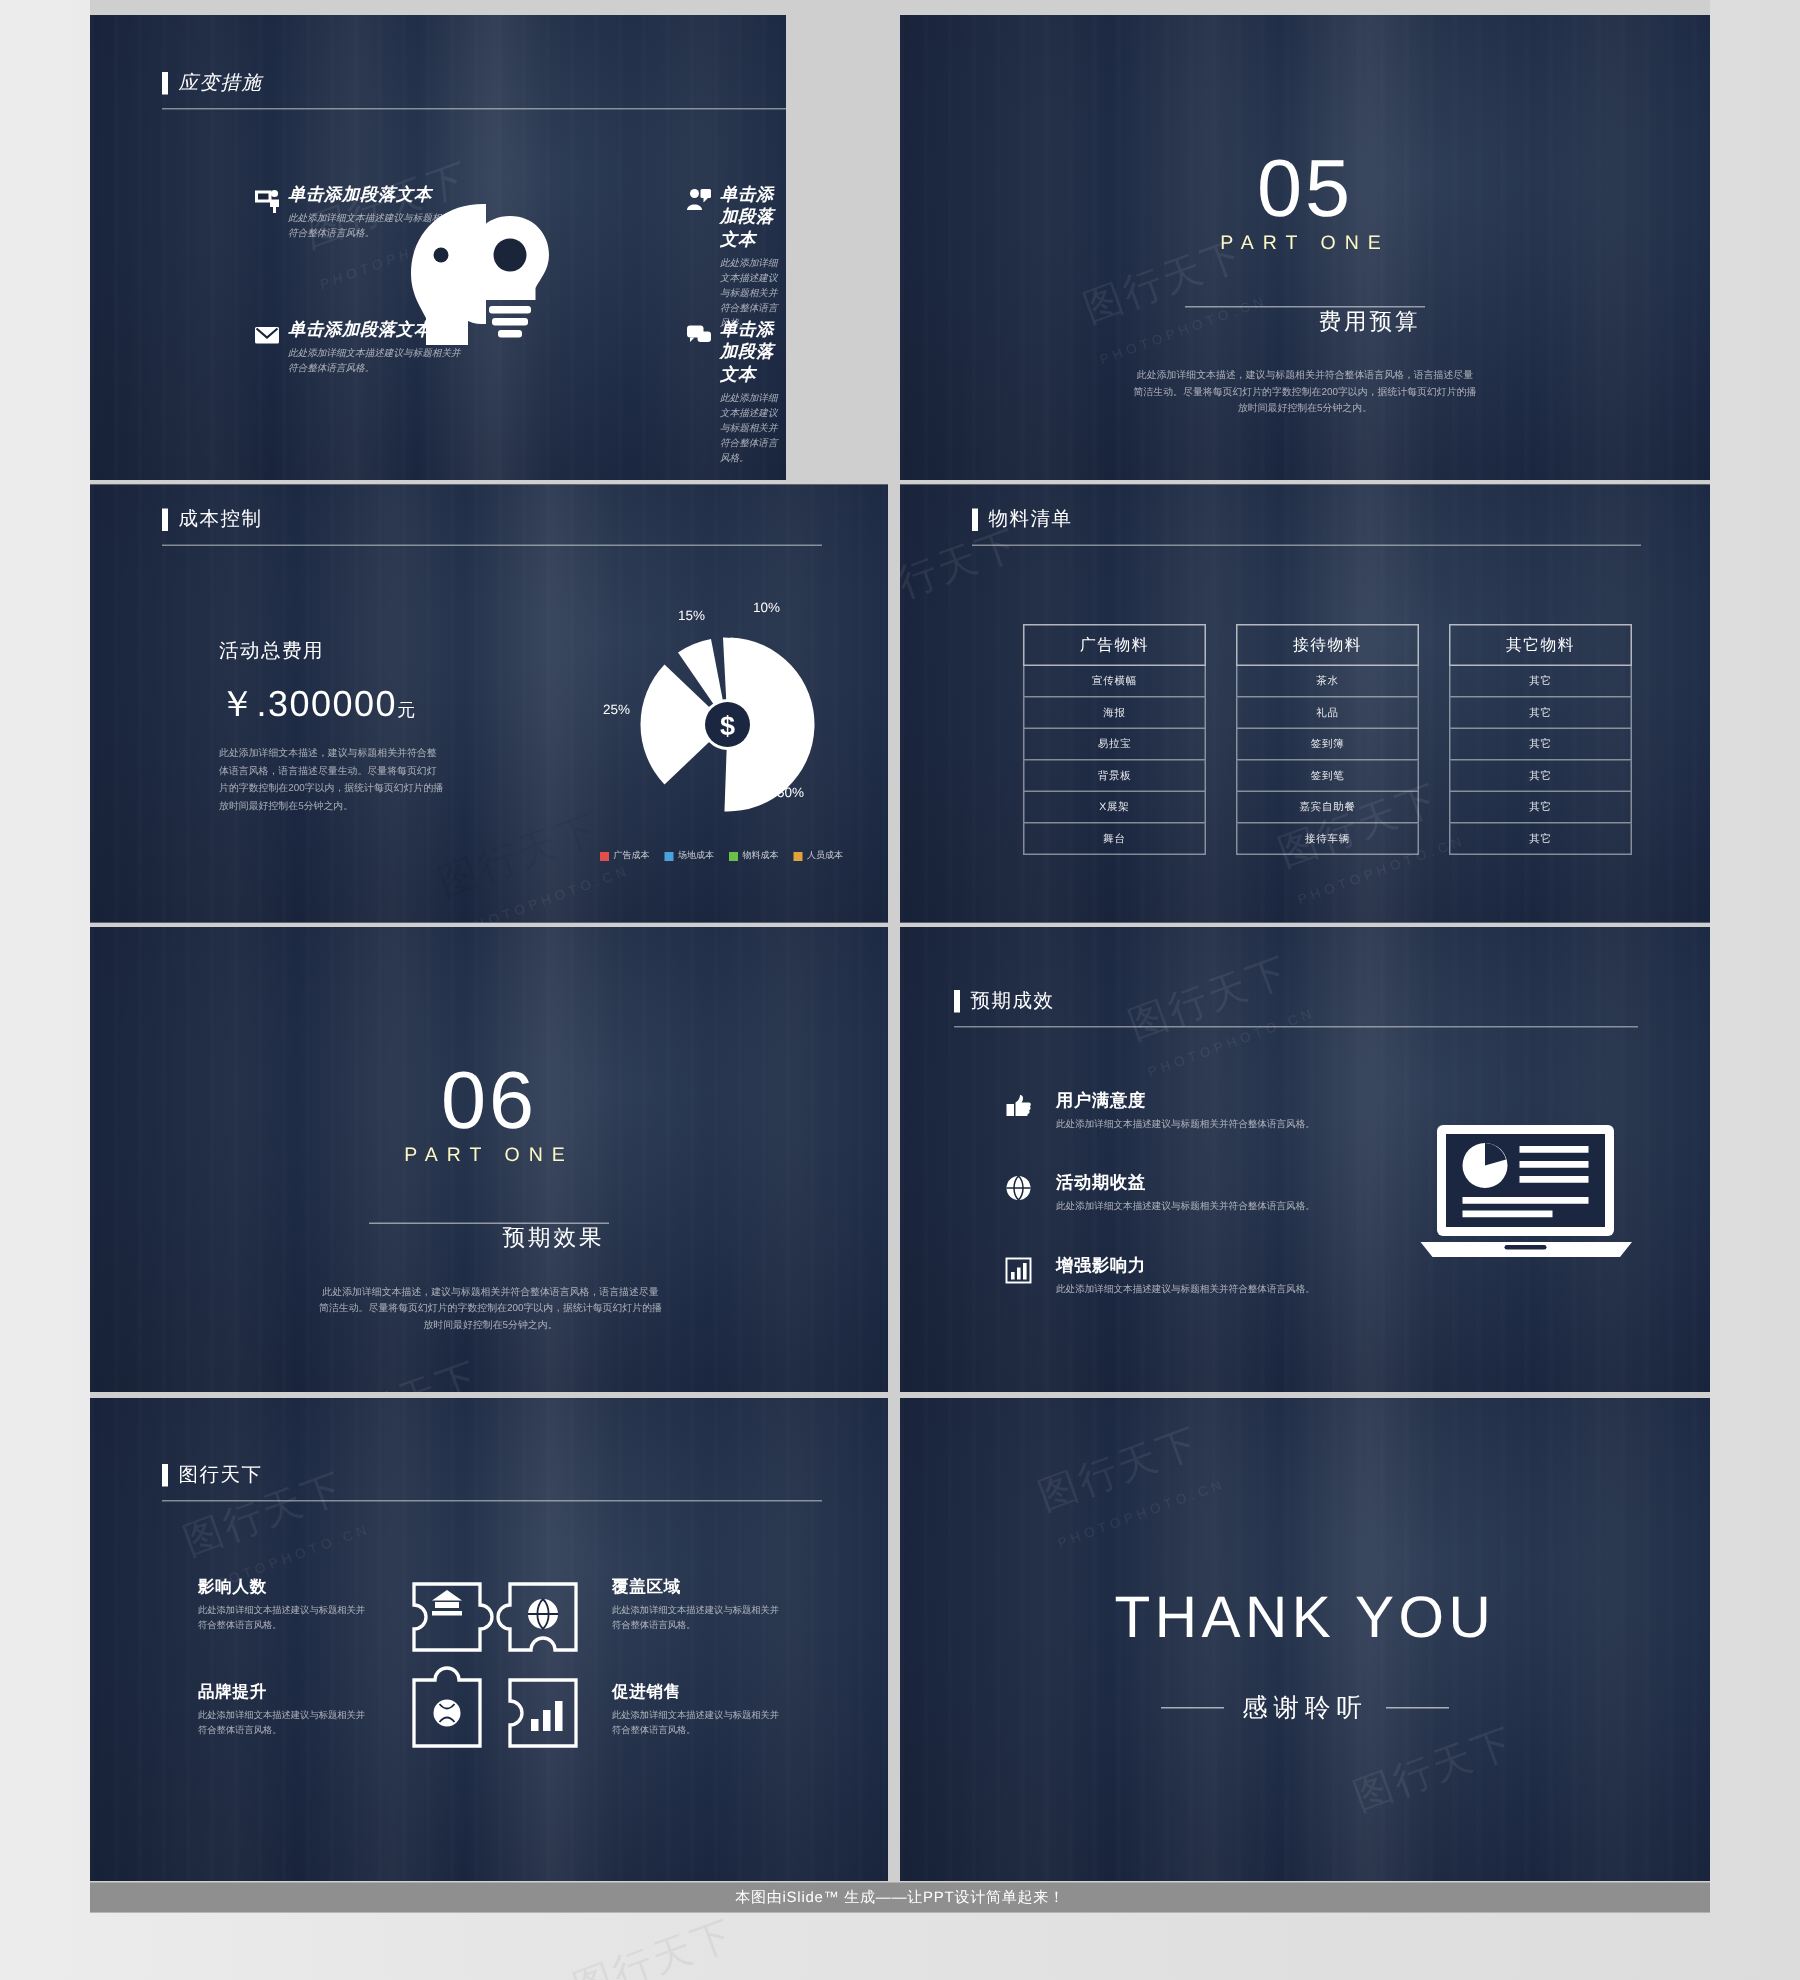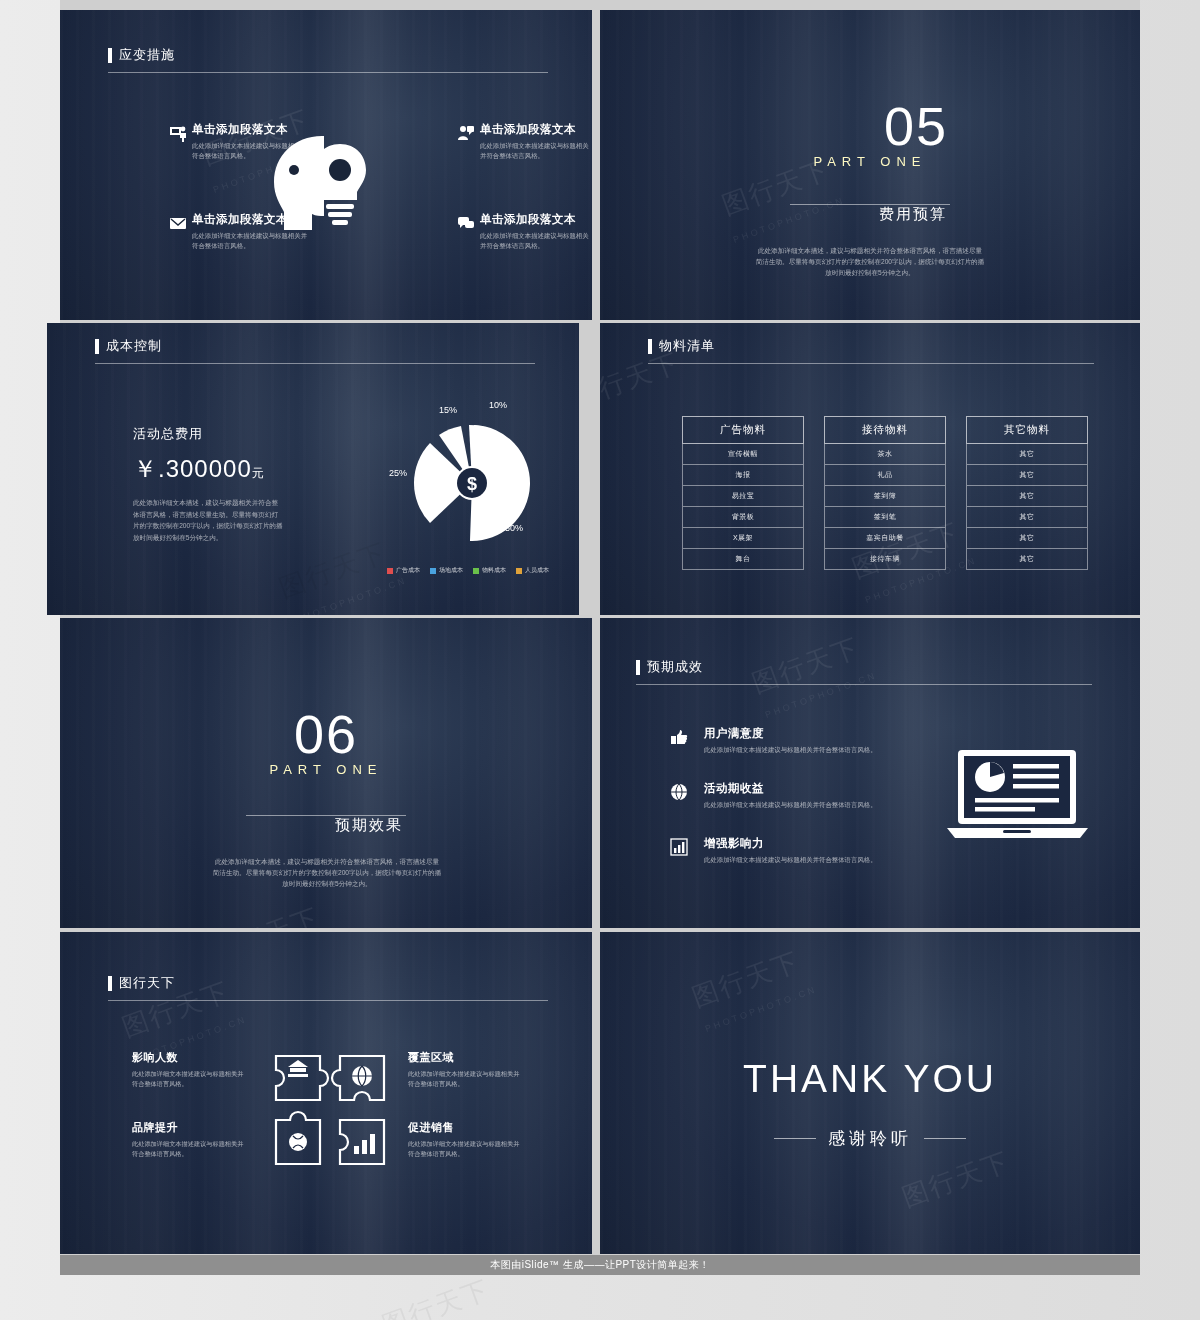--- a/index.html
+++ b/index.html
@@ -118,21 +118,21 @@
     transform:rotate(-20deg);pointer-events:none;white-space:nowrap;
   }
   .wmsmall{font-size:9px;letter-spacing:3px;}
 </style>
 </head>
 <body>
 
 <div class="page">
   <div class="sheet"></div>
 
-  <div class="slide" style="left:60px;top:10px;width:532px;height:310px;">
+  <div class="slide" style="left:60px;top:10px;width:464px;height:310px;font-style:italic;">
     <div class="bg"></div>
     <div class="vstripes"></div>
     <div class="content">
       <div class="sec-title" style="left:48px;top:36px;">
         <span class="bar"></span>
         <span>应变措施</span>
       </div>
       <div class="sec-line" style="left:48px;top:62px;width:440px;"></div>
 
       <div style="position:absolute;left:200px;top:120px;width:130px;height:110px;">
@@ -198,32 +198,32 @@
 
       <div class="wm" style="left:140px;top:110px;"><span>图行天下</span></div>
       <div class="wm wmsmall" style="left:150px;top:155px;"><span>PHOTOPHOTO.CN</span></div>
     </div>
   </div>
 
   <div class="slide" style="left:600px;top:10px;width:540px;height:310px;">
     <div class="bg"></div>
     <div class="vstripes"></div>
     <div class="content">
-      <div class="part-num" style="position:absolute;left:0;top:85px;width:100%;padding-left:46px;">05</div>
+      <div class="part-num" style="position:absolute;left:0;top:85px;width:100%;">05</div>
       <div class="part-one" style="position:absolute;left:0;top:148px;width:100%;">PART ONE</div>
       <div class="part-rule" style="position:absolute;left:190px;top:182px;width:160px;"></div>
       <div class="part-sub" style="position:absolute;left:0;top:195px;width:100%;">费用预算</div>
       <div class="part-desc" style="position:absolute;left:155px;top:225px;width:230px;">此处添加详细文本描述，建议与标题相关并符合整体语言风格，语言描述尽量简洁生动。尽量将每页幻灯片的字数控制在200字以内，据统计每页幻灯片的播放时间最好控制在5分钟之内。</div>
 
       <div class="wm" style="left:120px;top:160px;"><span>图行天下</span></div>
       <div class="wm wmsmall" style="left:130px;top:205px;"><span>PHOTOPHOTO.CN</span></div>
     </div>
   </div>
 
-  <div class="slide" style="left:47px;top:323px;width:532px;height:292px;">
+  <div class="slide" style="left:60px;top:323px;width:532px;height:292px;">
     <div class="bg"></div>
     <div class="vstripes"></div>
     <div class="content">
       <div class="sec-title" style="left:48px;top:14px;">
         <span class="bar"></span>
         <span>成本控制</span>
       </div>
       <div class="sec-line" style="left:48px;top:40px;width:440px;"></div>
 
       <div class="cost-label" style="position:absolute;left:86px;top:102px;">活动总费用</div>

